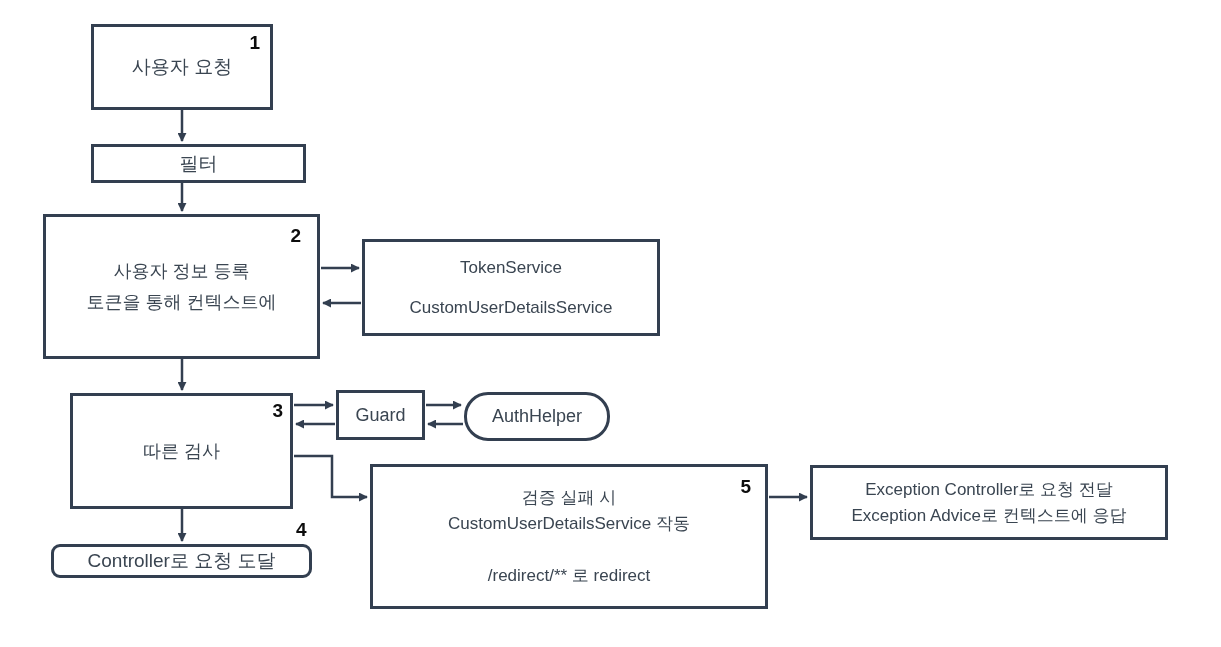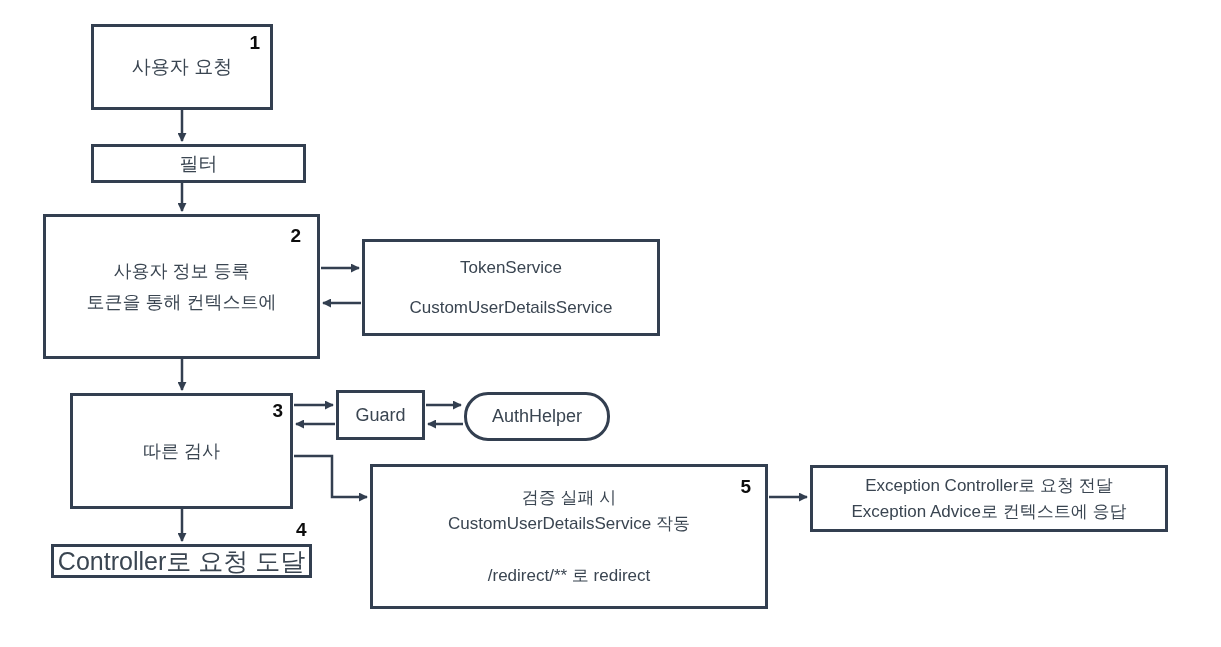--- a/index.html
+++ b/index.html
@@ -47,26 +47,26 @@
   #user-request{left:91px;top:24px;width:182px;height:86px;font-size:19px;}
   #user-request .step{top:6px;right:10px;}
   #filter-box{left:91px;top:144px;width:215px;height:39px;font-size:19px;}
   #jwt-filter{left:43px;top:214px;width:277px;height:145px;font-size:18px;line-height:31px;}
   #jwt-filter .step{top:9px;right:16px;}
   #services{left:362px;top:239px;width:298px;height:97px;font-size:17px;line-height:40px;}
   #policy-check{left:70px;top:393px;width:223px;height:116px;font-size:18px;line-height:31px;}
   #policy-check .step{top:5px;right:7px;}
   #guard{left:336px;top:382px;width:89px;height:50px;font-size:18px;margin-top:8px;}
   #auth-helper{left:464px;top:392px;width:146px;height:49px;font-size:18px;border-radius:24px;}
-  #controller{left:51px;top:544px;width:261px;height:34px;font-size:25px;}
+  #controller{left:51px;top:544px;width:261px;height:34px;font-size:19px;border-radius:9px;}
   #step-4{left:296px;top:520px;}
   #failure{left:370px;top:464px;width:398px;height:145px;font-size:17px;}
   #failure .ln{line-height:26px;min-height:26px;}
   #failure .step{top:10px;right:14px;}
-  #exception{left:810px;top:465px;width:358px;height:67px;font-size:17px;}
+  #exception{left:810px;top:465px;width:358px;height:75px;font-size:17px;}
   #exception .ln{line-height:26px;min-height:26px;}
 </style>
 </head>
 <body>
 
 <div id="canvas">
 
   <svg id="wires" viewBox="0 0 1221 647" xmlns="http://www.w3.org/2000/svg">
     <defs>
       <marker id="arr" viewBox="0 0 10 10" refX="9" refY="5" markerWidth="9" markerHeight="9" orient="auto" markerUnits="userSpaceOnUse">

